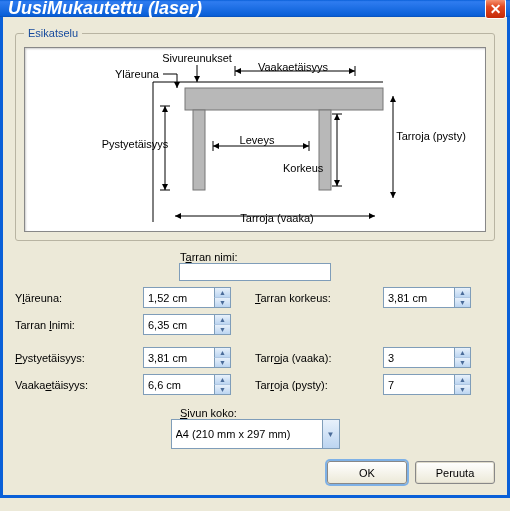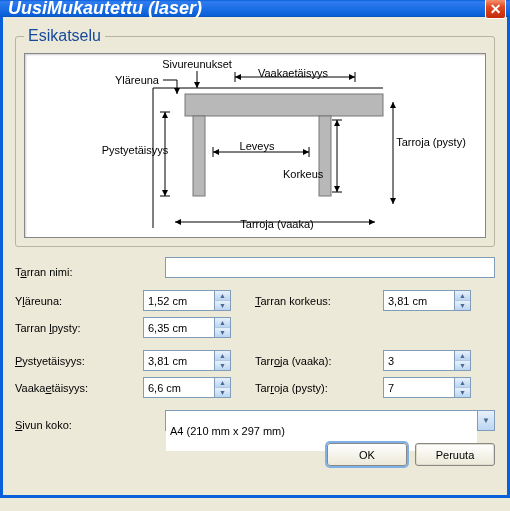--- a/index.html
+++ b/index.html
@@ -51,36 +51,37 @@
   }
   fieldset {
     border: 1px solid #b8b4a2;
     border-radius: 3px;
     margin: 0 0 10px 0;
     padding: 8px;
   }
   legend {
     color: #164a9c;
     padding: 0 4px;
-    font-size: 16px;
+    font-size: 11px;
   }
   .preview {
     background: #fff;
     border: 1px solid #888;
     box-shadow: inset 1px 1px 2px rgba(0,0,0,0.2);
     height: 185px;
     position: relative;
   }
   .preview svg { width:100%; height:100%; }
   .preview text { font-family: Tahoma, Arial, sans-serif; font-size: 11px; fill:#000; }
 
   .form-row {
     display: flex;
-    align-items: flex-end;
-    margin-bottom: 6px;
+    align-items: center;
+    margin-bottom: 0;
+    flex-direction: column;
   }
   .form-row label {
     width: 150px;
   }
   .half-row {
     display: flex;
     margin-bottom: 6px;
   }
   .half {
     flex: 1;
@@ -137,21 +138,21 @@
     display:flex;
     align-items:stretch;
     border:1px solid #7f9db9;
     background:#fff;
     flex:1;
     height:21px;
   }
   .combo-input {
     border:none;
     flex:1;
-    padding:20px 4px;
+    padding:8px 4px;
     font-family:inherit;
     font-size:11px;
     outline:none;
   }
   .combo-btn {
     width:17px;
     background:linear-gradient(to bottom,#e8f1fb,#bcd5f1);
     border-left:1px solid #7f9db9;
     display:flex;
     align-items:center;
@@ -282,21 +283,21 @@
           <div class="spin-buttons">
             <div class="spin-btn">▲</div>
             <div class="spin-btn">▼</div>
           </div>
         </div>
     </div>
   </div>
 
   <div class="half-row">
     <div class="half">
-      <label><span>Tarran </span><span class="u">l</span><span>pysty:</span></label>
+      <label><span>Tarran </span><span class="u">l</span><span>nimi:</span></label>
       <div class="spin">
           <input class="spin-input" value="6,35 cm" style="">
           <div class="spin-buttons">
             <div class="spin-btn">▲</div>
             <div class="spin-btn">▼</div>
           </div>
         </div>
     </div>
   </div>
 

